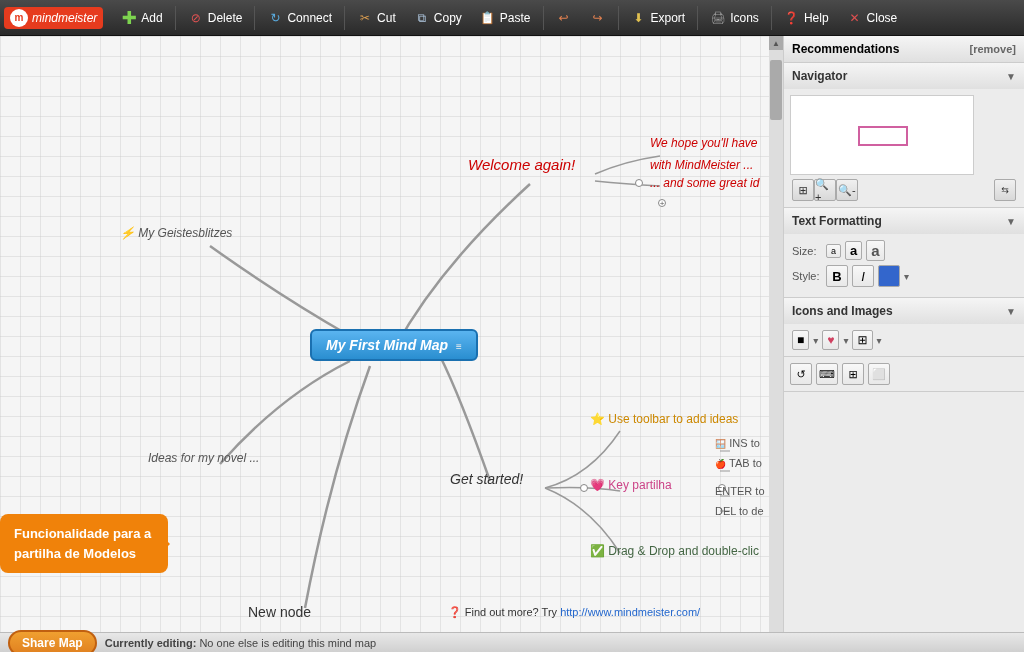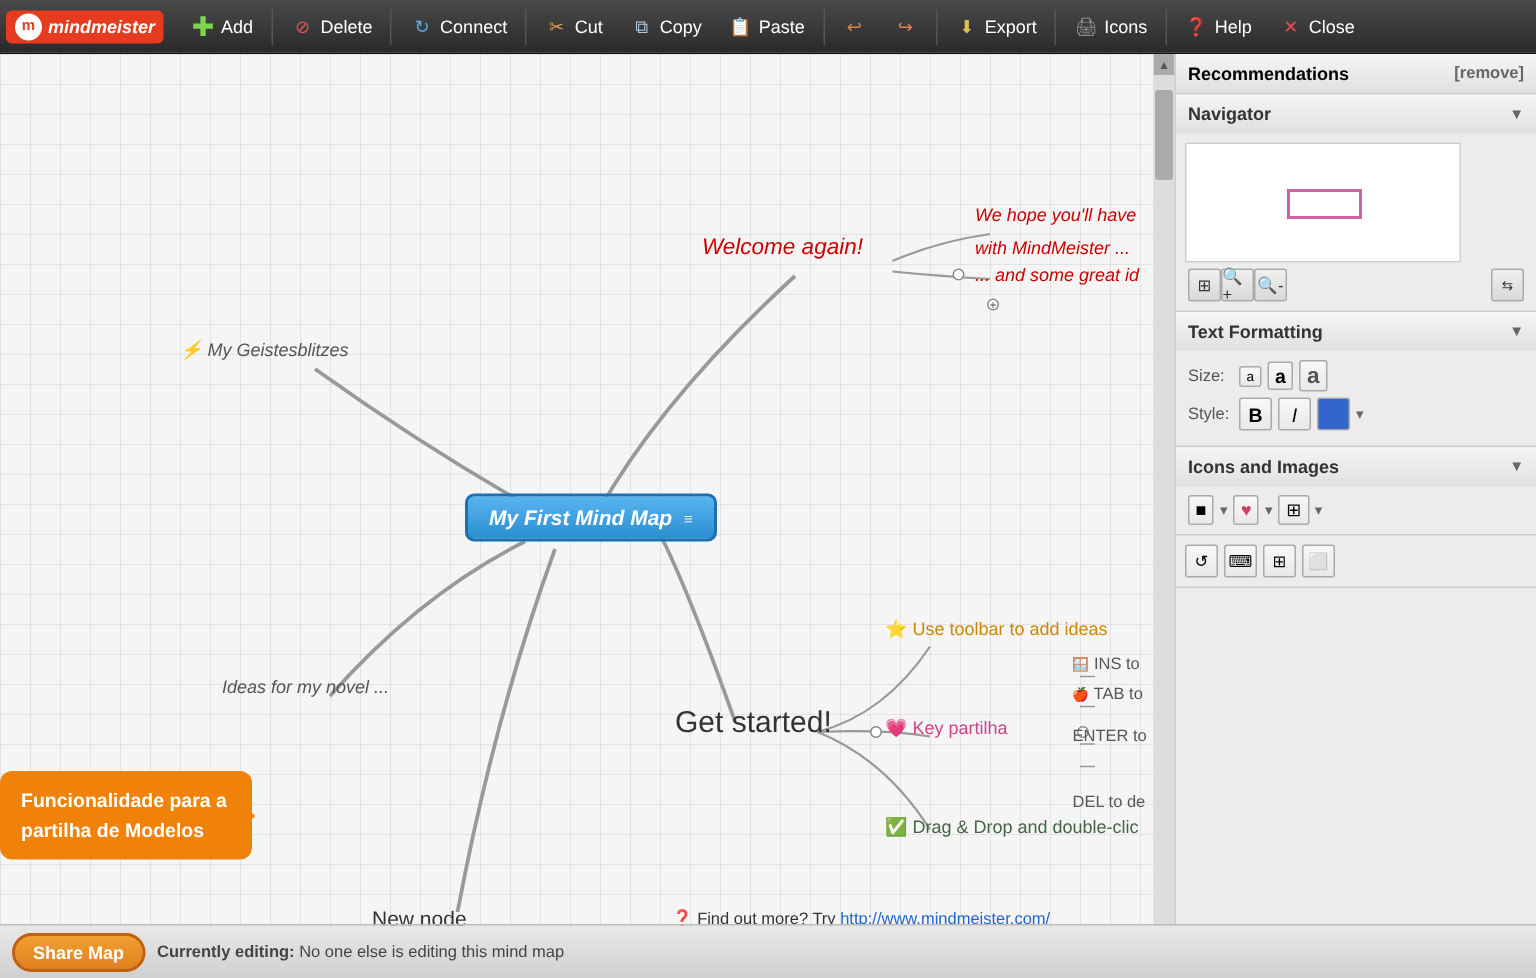--- a/index.html
+++ b/index.html
@@ -22,21 +22,21 @@
       padding: 2px 6px;
       margin-right: 8px;
     }
     .logo-icon {
       width: 18px; height: 18px;
       background: white;
       border-radius: 50%;
       display: flex; align-items: center; justify-content: center;
       font-size: 10px; font-weight: bold; color: #e63b1e;
     }
-    .logo-text { color: white; font-size: 12px; font-weight: bold; font-style: italic; }
+    .logo-text { color: white; font-size: 12px; font-weight: normal; font-style: italic; }
     .tb-btn {
       display: flex; align-items: center; gap: 4px;
       padding: 4px 8px;
       border-radius: 3px;
       cursor: pointer;
       font-size: 12px;
       color: white;
     }
     .tb-icon { width: 16px; height: 16px; display: inline-flex; align-items: center; justify-content: center; }
     .tb-add .tb-icon { color: #7dd44f; font-size: 18px; }
@@ -225,21 +225,21 @@
     .extras-btn {
       width: 22px; height: 22px;
       border: 1px solid #aaa; border-radius: 2px;
       display: flex; align-items: center; justify-content: center;
       font-size: 11px; cursor: pointer;
       background: linear-gradient(to bottom, #f8f8f8, #e8e8e8);
     }
 
     
     #status-bar {
-      height: 36px;
+      height: 20px;
       background: linear-gradient(to bottom, #e8e8e8, #d0d0d0);
       border-top: 1px solid #bbb;
       display: flex;
       align-items: center;
       padding: 0 8px;
       gap: 8px;
       position: absolute;
       bottom: 0;
       left: 0;
       right: 0;
@@ -297,21 +297,22 @@
     .node-newnode {
       position: absolute;
       left: 248px; top: 568px;
       color: #333;
       font-size: 14px;
     }
     .node-started {
       position: absolute;
       left: 450px; top: 435px;
       color: #333;
-      font-size: 20px;
+      font-size: 14px;
+      font-style: italic;
     }
     .node-hope {
       position: absolute;
       left: 650px; top: 100px;
       color: #cc0000;
       font-size: 12px;
       font-style: italic;
     }
     .node-great {
       position: absolute;
@@ -342,21 +343,20 @@
       position: absolute;
       left: 715px; top: 449px;
       color: #555;
       font-size: 11px;
     }
     .node-del {
       position: absolute;
       left: 715px; top: 469px;
       color: #555;
       font-size: 11px;
-      margin-top: 24px;
     }
     .node-shortcuts {
       position: absolute;
       left: 590px; top: 442px;
       color: #cc4488;
       font-size: 12px;
     }
     .node-drag {
       position: absolute;
       left: 590px; top: 508px;

